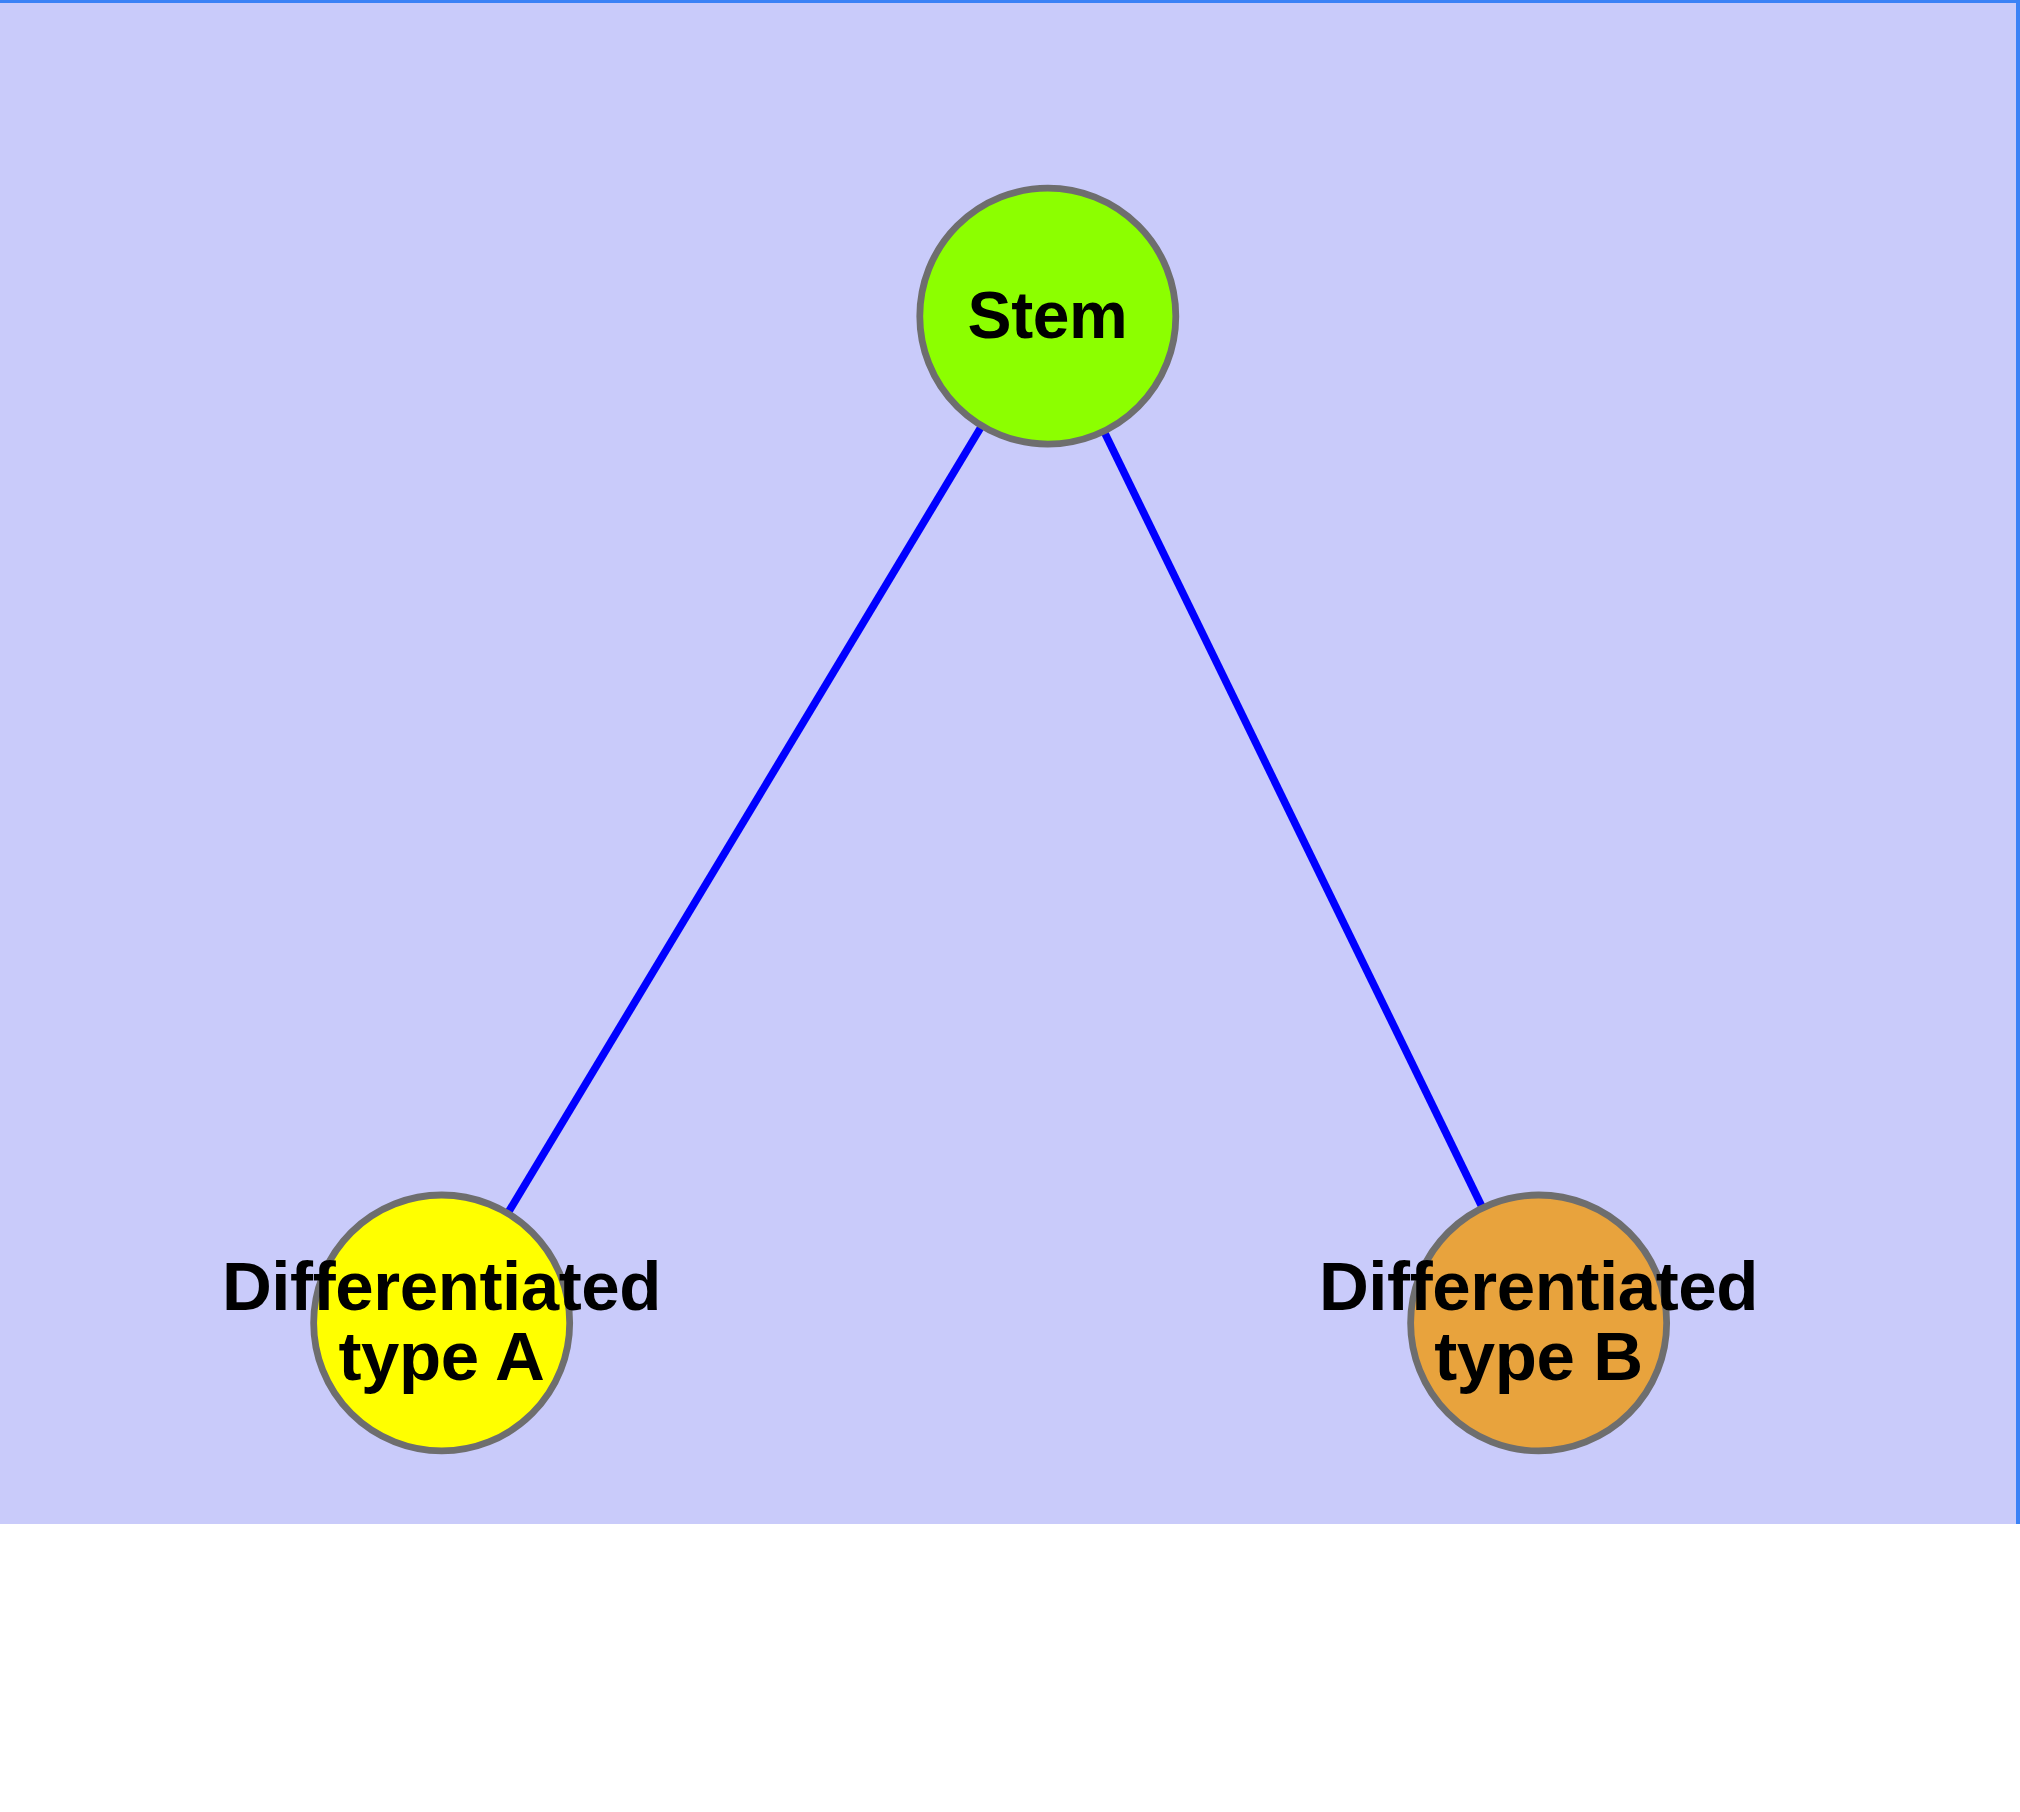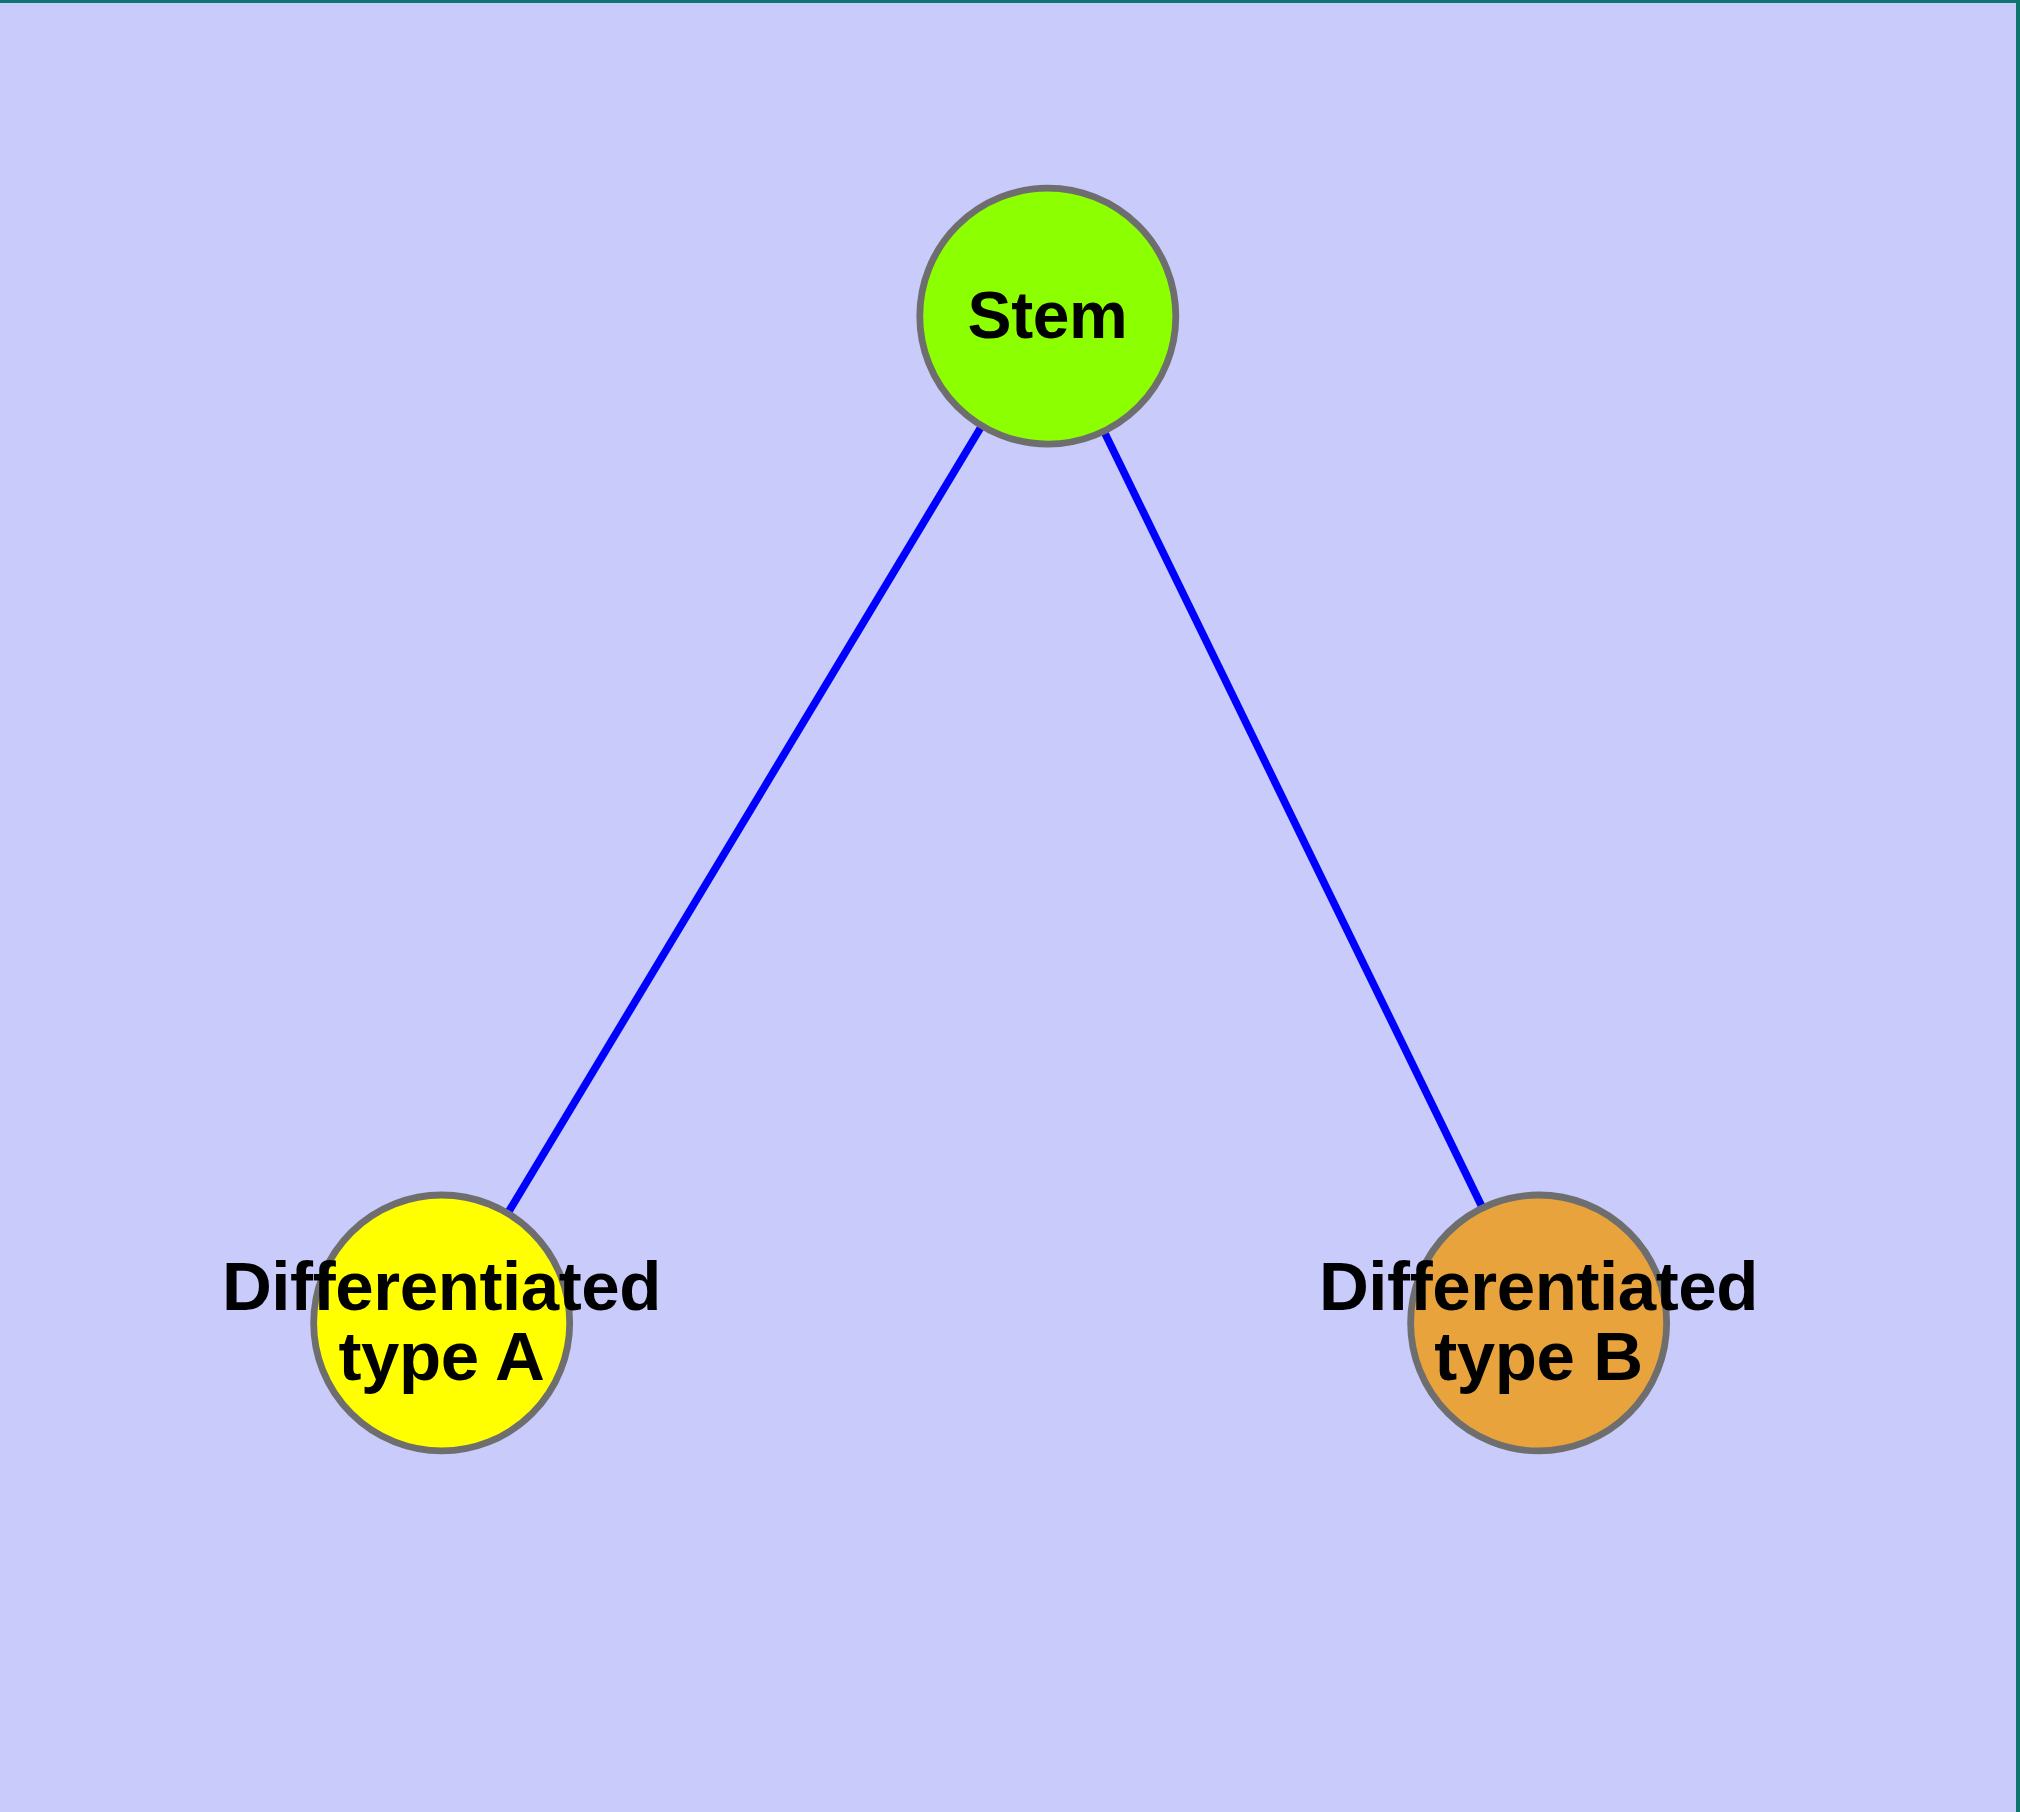--- a/index.html
+++ b/index.html
@@ -4,23 +4,23 @@
 <title>Cell differentiation graph</title>
 <style>
   html, body {
     margin: 0;
     padding: 0;
     background: #ffffff;
   }
   #canvas {
     position: relative;
     width: 2021px;
-    height: 1812px;
+    height: 1524px;
     overflow: hidden;
-    background: #0f766e;
+    background: #3b82f6;
     font-family: "Liberation Sans", "DejaVu Sans", sans-serif;
   }
   
   #plot-area {
     position: absolute;
     left: 0px;
     top: 3.4px;
     width: 2016px;
     height: 1809px;
     background: #c9cbfa;

